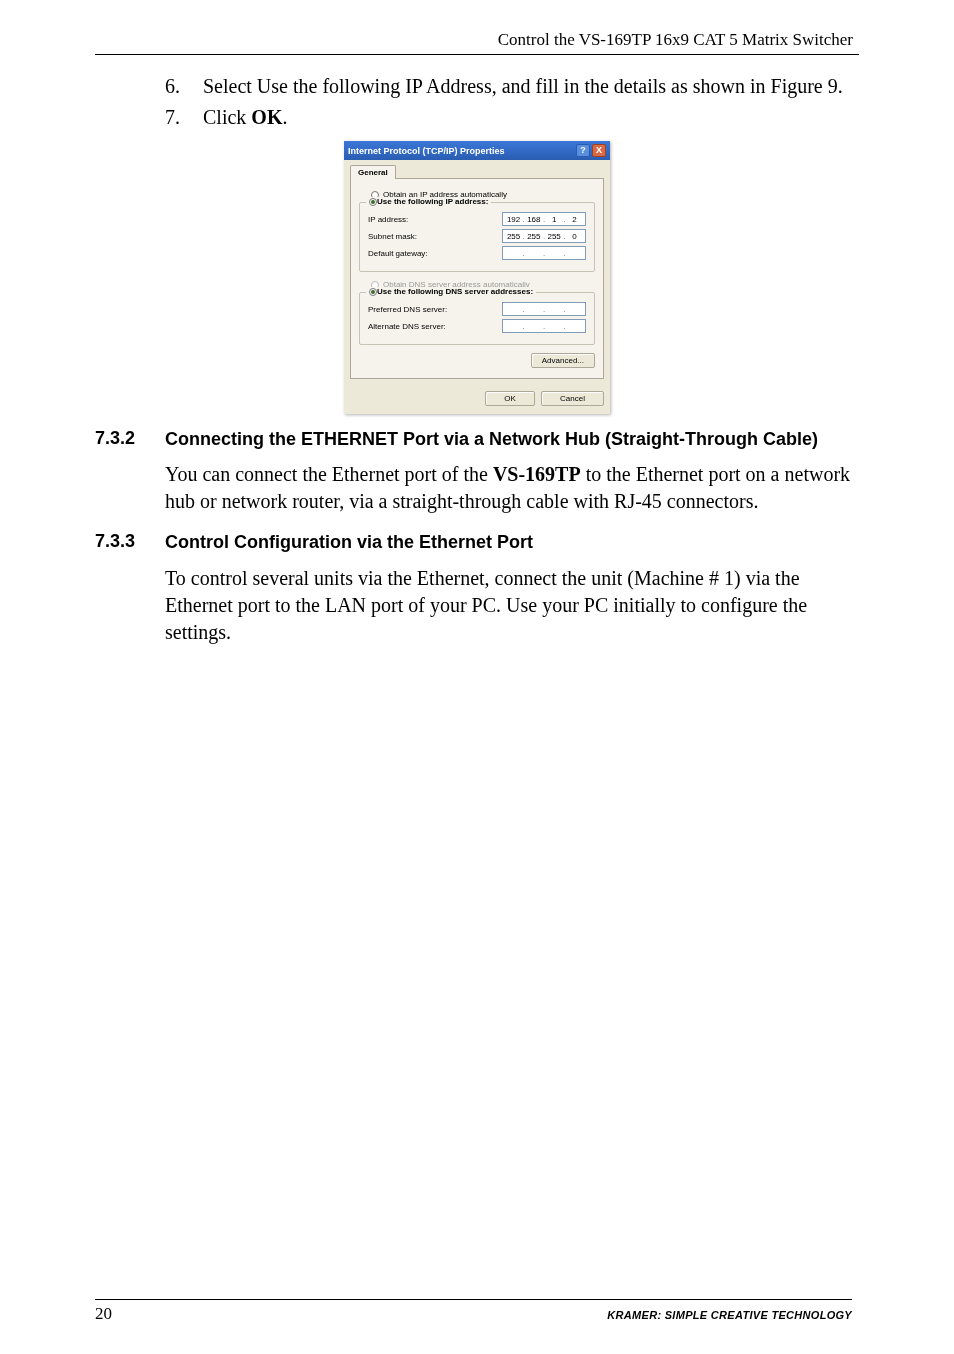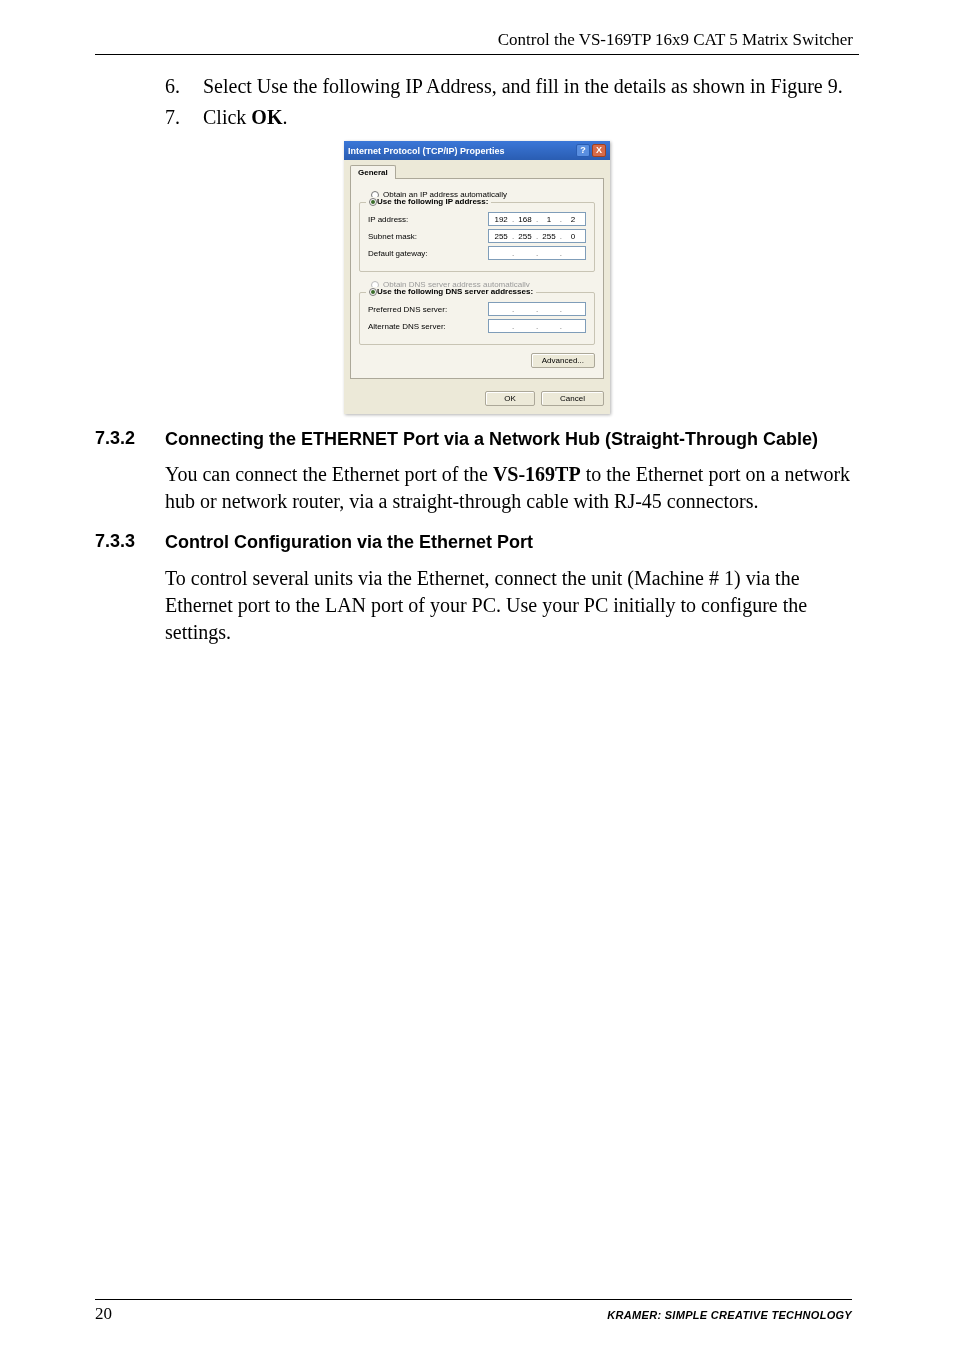--- a/index.html
+++ b/index.html
@@ -101,21 +101,21 @@
   }
   .group-legend {
     position: absolute; top: -6px; left: 6px;
     background: #f5f3eb; padding: 0 3px;
     display: flex; align-items: center;  font-weight: bold;
   }
   .field-row { display: flex; align-items: center; margin: 3px 0; }
   .field-label { flex: 1; color: #000; }
   .field-label.disabled { color: #9a9a9a; }
   .ip-input {
-    width: 98px; height: 14px; background: #fff;
+    width: 84px; height: 14px; background: #fff;
     border: 1px solid #7f9db9;
     display: flex; align-items: center; justify-content: center;
     font-size: 8px; letter-spacing: 0px; color: #000;
     padding: 0 2px;
   }
   .ip-oct { width: 22px; text-align: center; }
   .ip-dot { width: 4px; text-align: center; color: #666; }
   .btn {
     display: inline-block; background: #ece9d8;
     border: 1px solid #aca899; border-radius: 2px;

